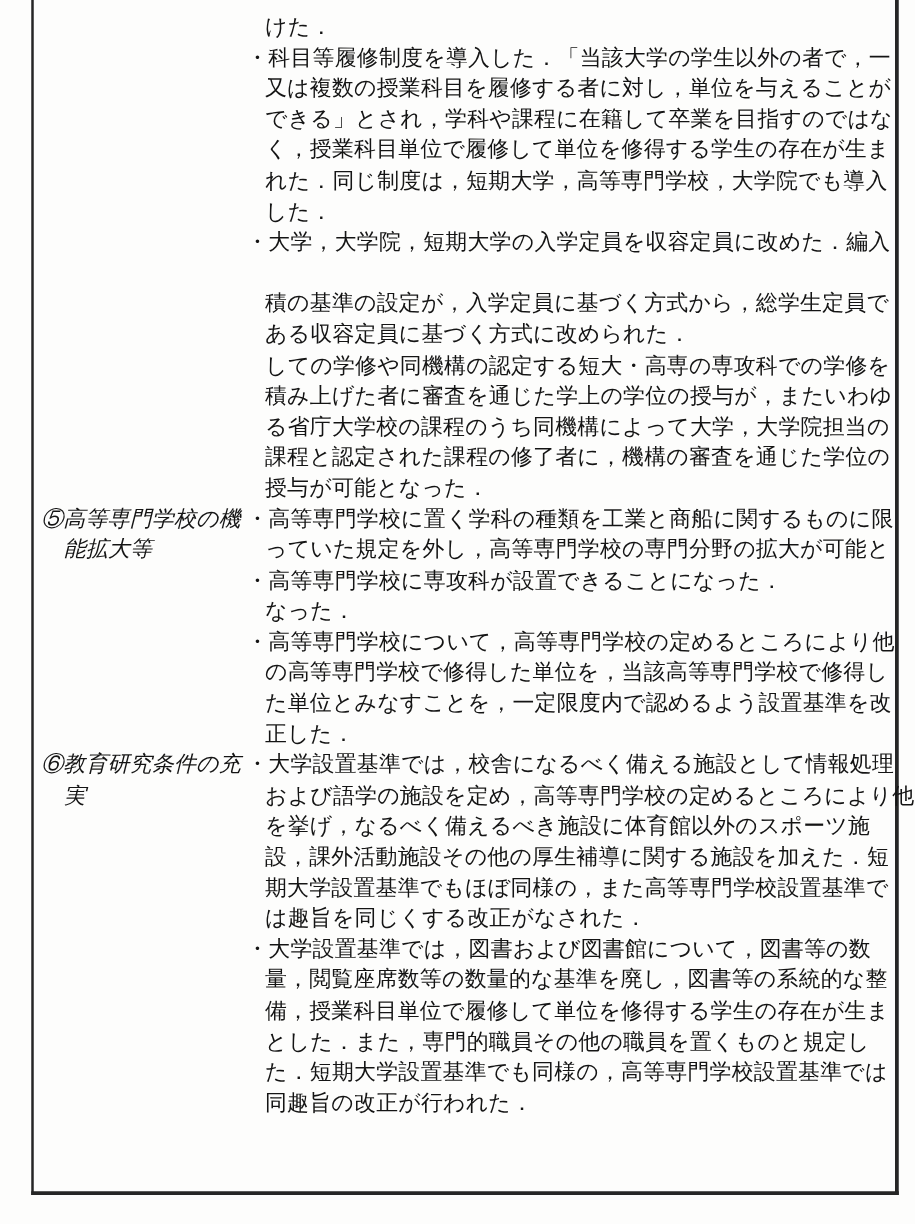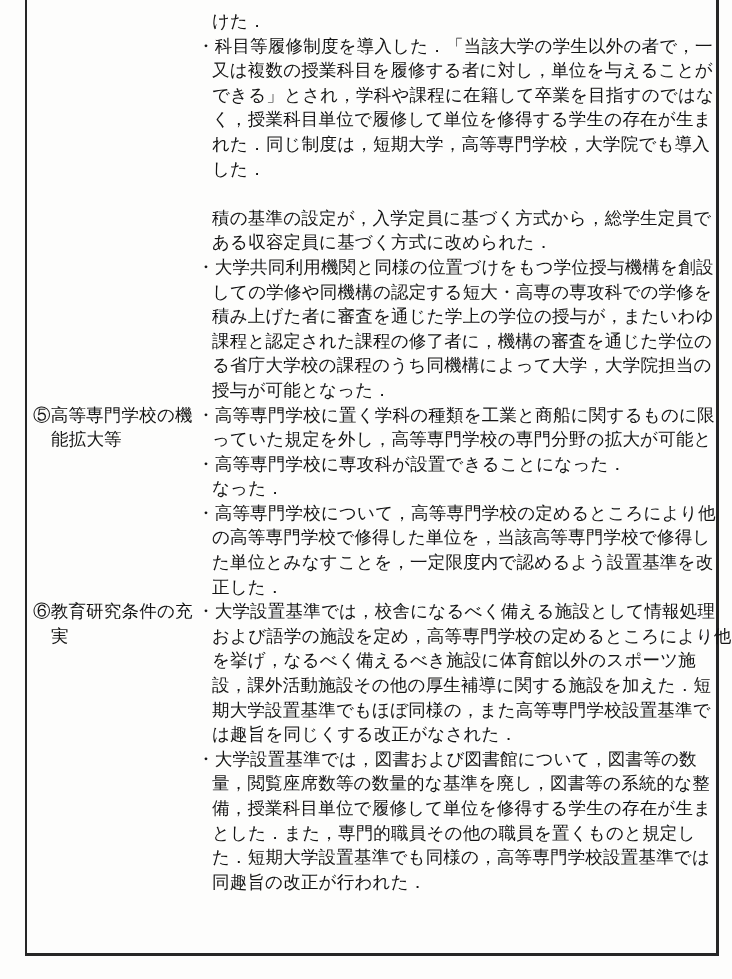--- a/index.html
+++ b/index.html
@@ -40,20 +40,21 @@
     line-height: 24.6px;
     font-size: 17.5px;
     letter-spacing: 0.2px;
     white-space: nowrap;
   }
   .label-cell {
     flex: 0 0 164px;
     width: 164px;
     box-sizing: border-box;
     white-space: nowrap;
+    font-style: italic;
   }
   .label-cell.indent { padding-left: 18px; }
   .content-cell {
     flex: 1 1 auto;
     white-space: nowrap;
   }
   .row.cont .content-cell { padding-left: 15px; font-family: Liberation Serif, serif; }
 </style>
 </head>
 <body>
@@ -84,50 +85,50 @@
     <div class="content-cell">く，授業科目単位で履修して単位を修得する学生の存在が生ま</div>
   </div>
       <div class="row cont">
     <div class="label-cell"></div>
     <div class="content-cell">れた．同じ制度は，短期大学，高等専門学校，大学院でも導入</div>
   </div>
       <div class="row cont">
     <div class="label-cell"></div>
     <div class="content-cell">した．</div>
   </div>
+      <div class="row">
+    <div class="label-cell"></div>
+    <div class="content-cell">・大学，大学院，短期大学の入学定員を収容定員に改めた．編入</div>
+  </div>
       <div class="row cont">
     <div class="label-cell"></div>
   </div>
       <div class="row cont">
     <div class="label-cell"></div>
     <div class="content-cell">積の基準の設定が，入学定員に基づく方式から，総学生定員で</div>
   </div>
       <div class="row cont">
     <div class="label-cell"></div>
     <div class="content-cell">ある収容定員に基づく方式に改められた．</div>
   </div>
-      <div class="row">
-    <div class="label-cell"></div>
-    <div class="content-cell">・大学共同利用機関と同様の位置づけをもつ学位授与機構を創設</div>
-  </div>
       <div class="row cont">
     <div class="label-cell"></div>
     <div class="content-cell">しての学修や同機構の認定する短大・高専の専攻科での学修を</div>
   </div>
       <div class="row cont">
     <div class="label-cell"></div>
     <div class="content-cell">積み上げた者に審査を通じた学上の学位の授与が，またいわゆ</div>
   </div>
       <div class="row cont">
     <div class="label-cell"></div>
+    <div class="content-cell">る省庁大学校の課程のうち同機構によって大学，大学院担当の</div>
+  </div>
+      <div class="row cont">
+    <div class="label-cell"></div>
     <div class="content-cell">課程と認定された課程の修了者に，機構の審査を通じた学位の</div>
-  </div>
-      <div class="row cont">
-    <div class="label-cell"></div>
-    <div class="content-cell">る省庁大学校の課程のうち同機構によって大学，大学院担当の</div>
   </div>
       <div class="row cont">
     <div class="label-cell"></div>
     <div class="content-cell">授与が可能となった．</div>
   </div>
       <div class="row">
     <div class="label-cell">⑤高等専門学校の機</div>
     <div class="content-cell">・高等専門学校に置く学科の種類を工業と商船に関するものに限</div>
   </div>
       <div class="row cont">

